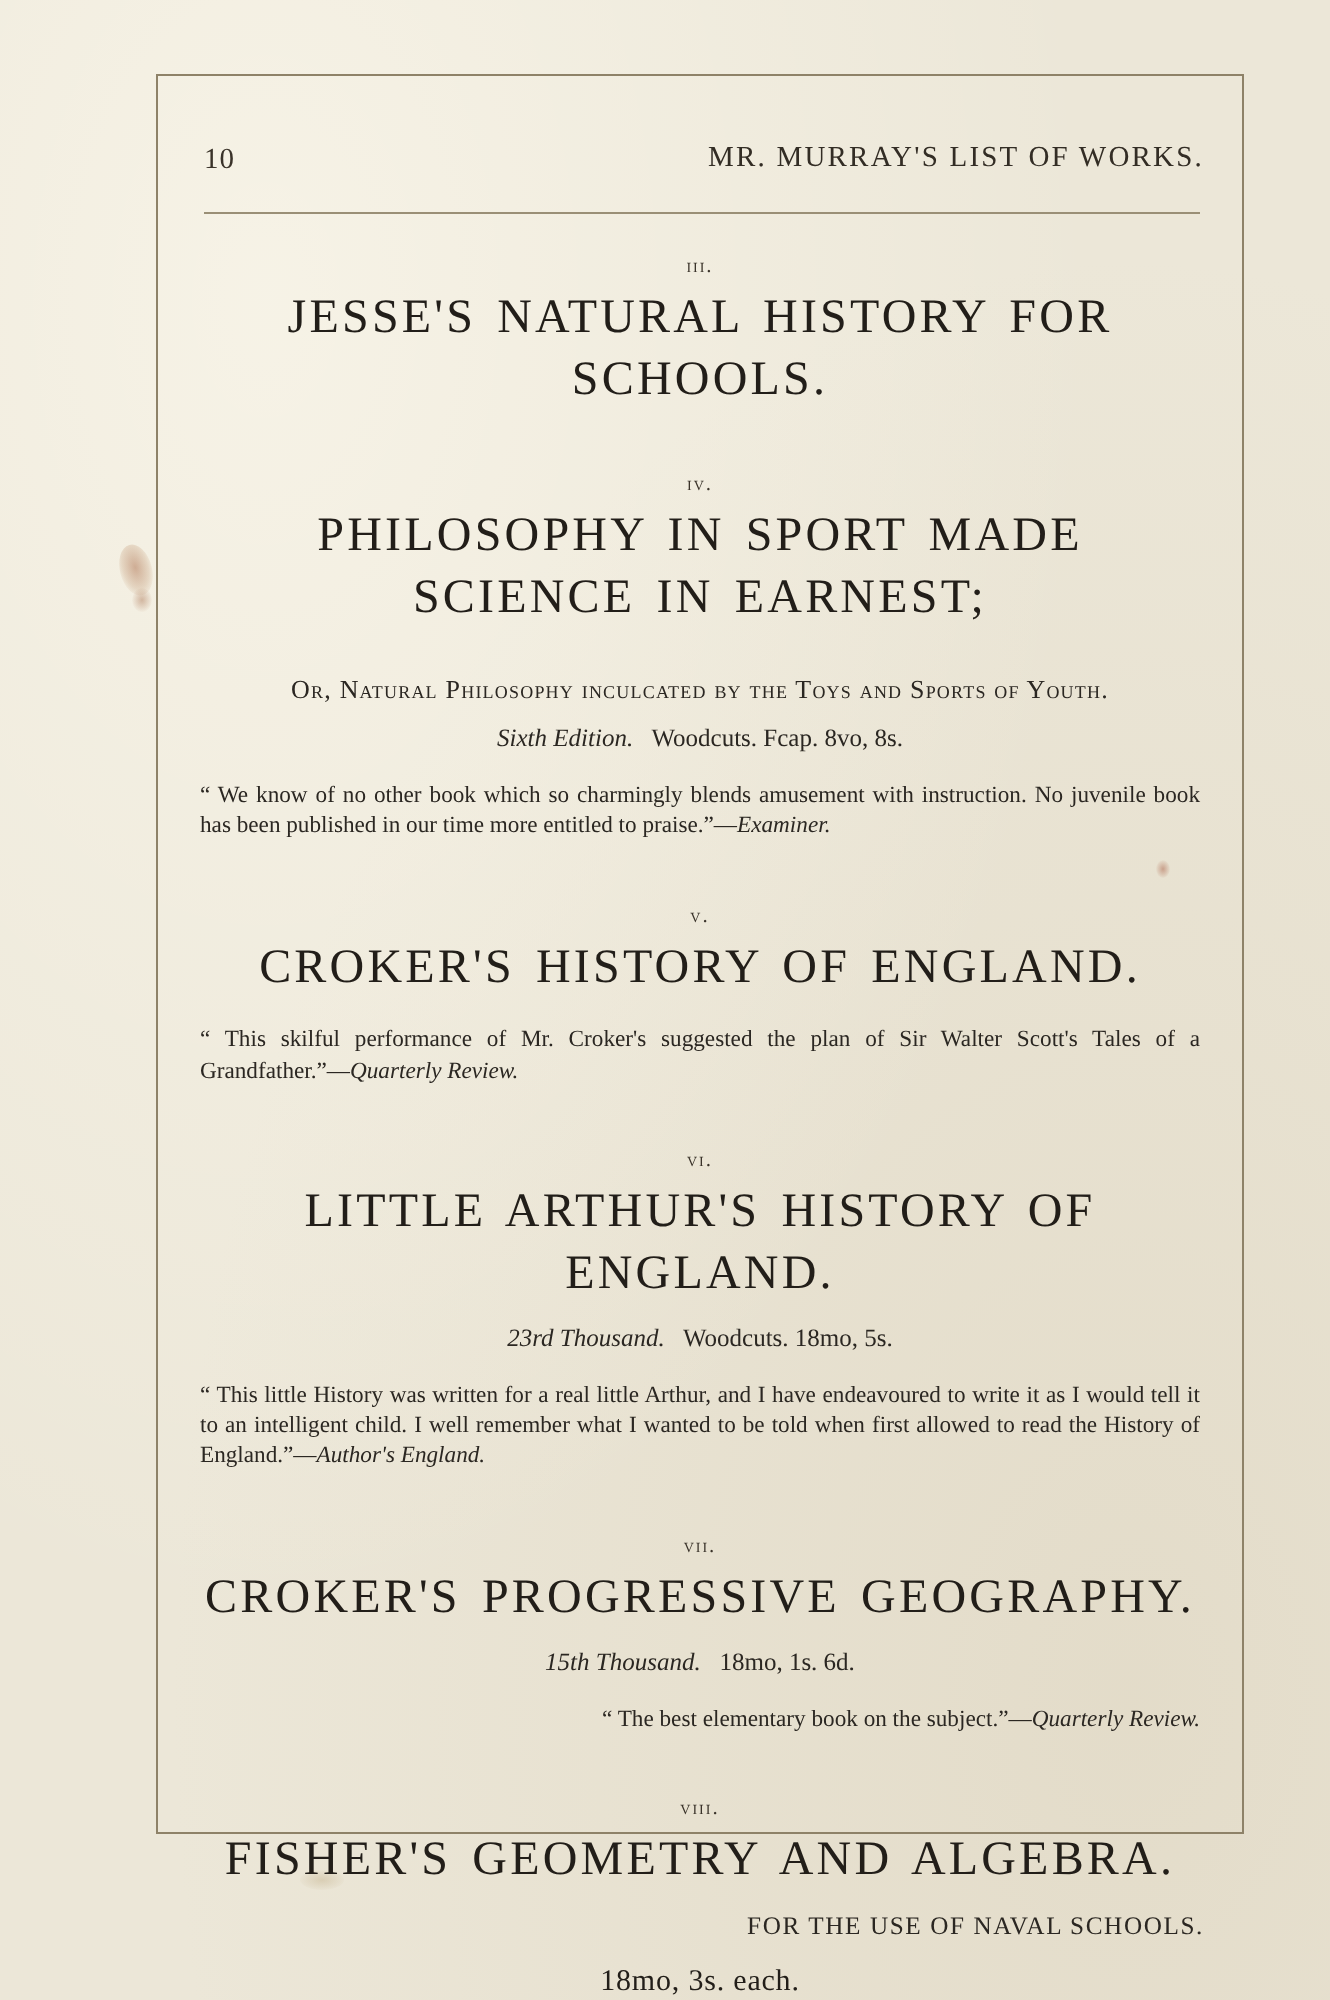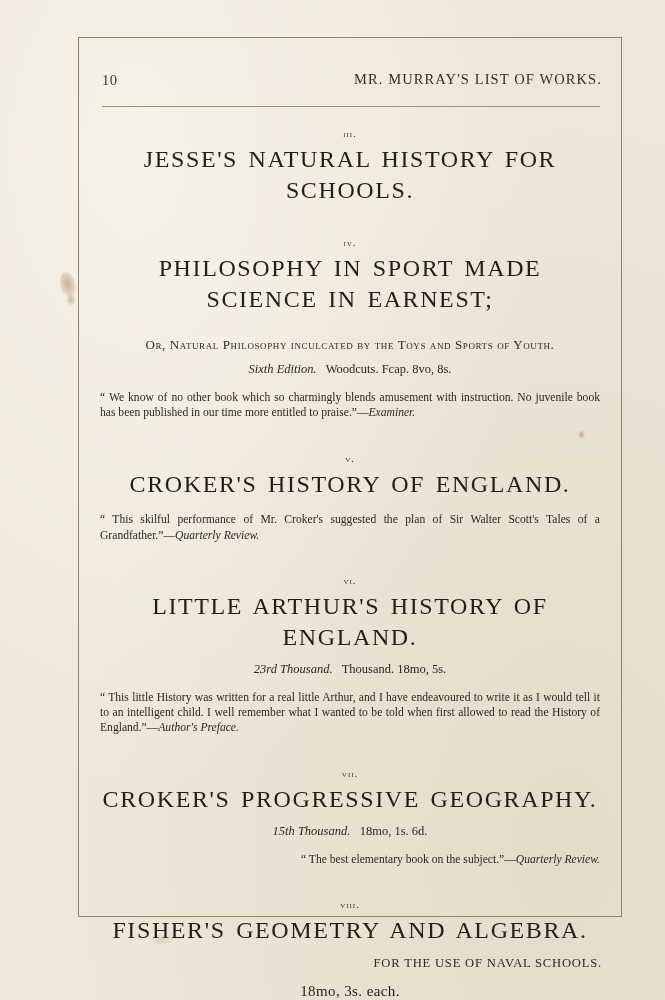--- a/index.html
+++ b/index.html
@@ -228,24 +228,24 @@
       </div>
 
       <div class="spacer-lg"></div>
 
       <div class="entry">
         <div class="numeral">VI.</div>
         <div class="title">LITTLE ARTHUR'S HISTORY OF ENGLAND.</div>
         <div class="edition">
           <span class="ital">23rd Thousand.</span>
           &nbsp;
-          <span>Thousand.  18mo, 5s.</span>
+          <span>Woodcuts.  18mo, 5s.</span>
         </div>
         <div class="quote">
-          <span>“ This little History was written for a real little Arthur, and I have endeavoured to write it as I would tell it to an intelligent child.   I well remember what I wanted to be told when first allowed to read the History of England.”—</span><span class="ital">Author's Preface.</span>
+          <span>“ This little History was written for a real little Arthur, and I have endeavoured to write it as I would tell it to an intelligent child.   I well remember what I wanted to be told when first allowed to read the History of England.”—</span><span class="ital">Author's England.</span>
         </div>
       </div>
 
       <div class="spacer-lg"></div>
 
       <div class="entry">
         <div class="numeral">VII.</div>
         <div class="title">CROKER'S PROGRESSIVE GEOGRAPHY.</div>
         <div class="edition">
           <span class="ital">15th Thousand.</span>

